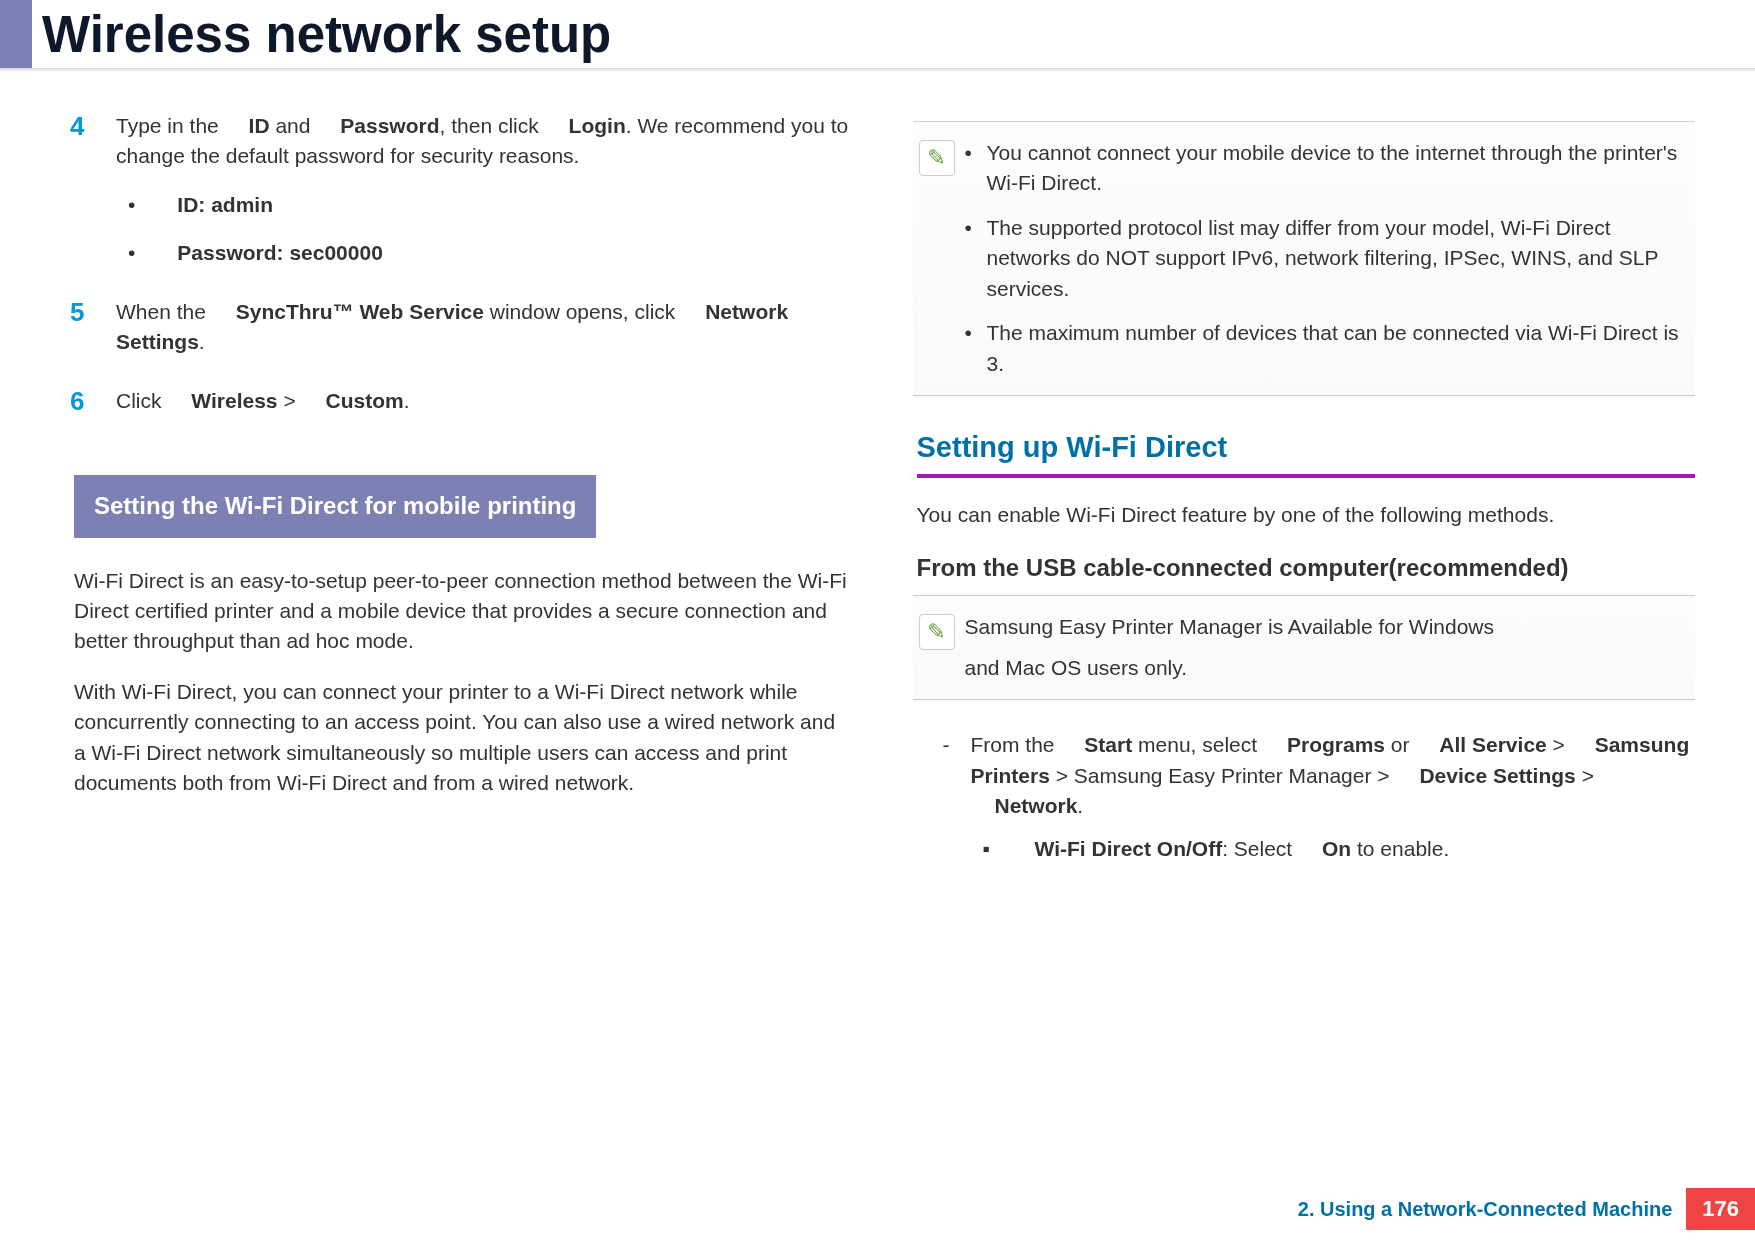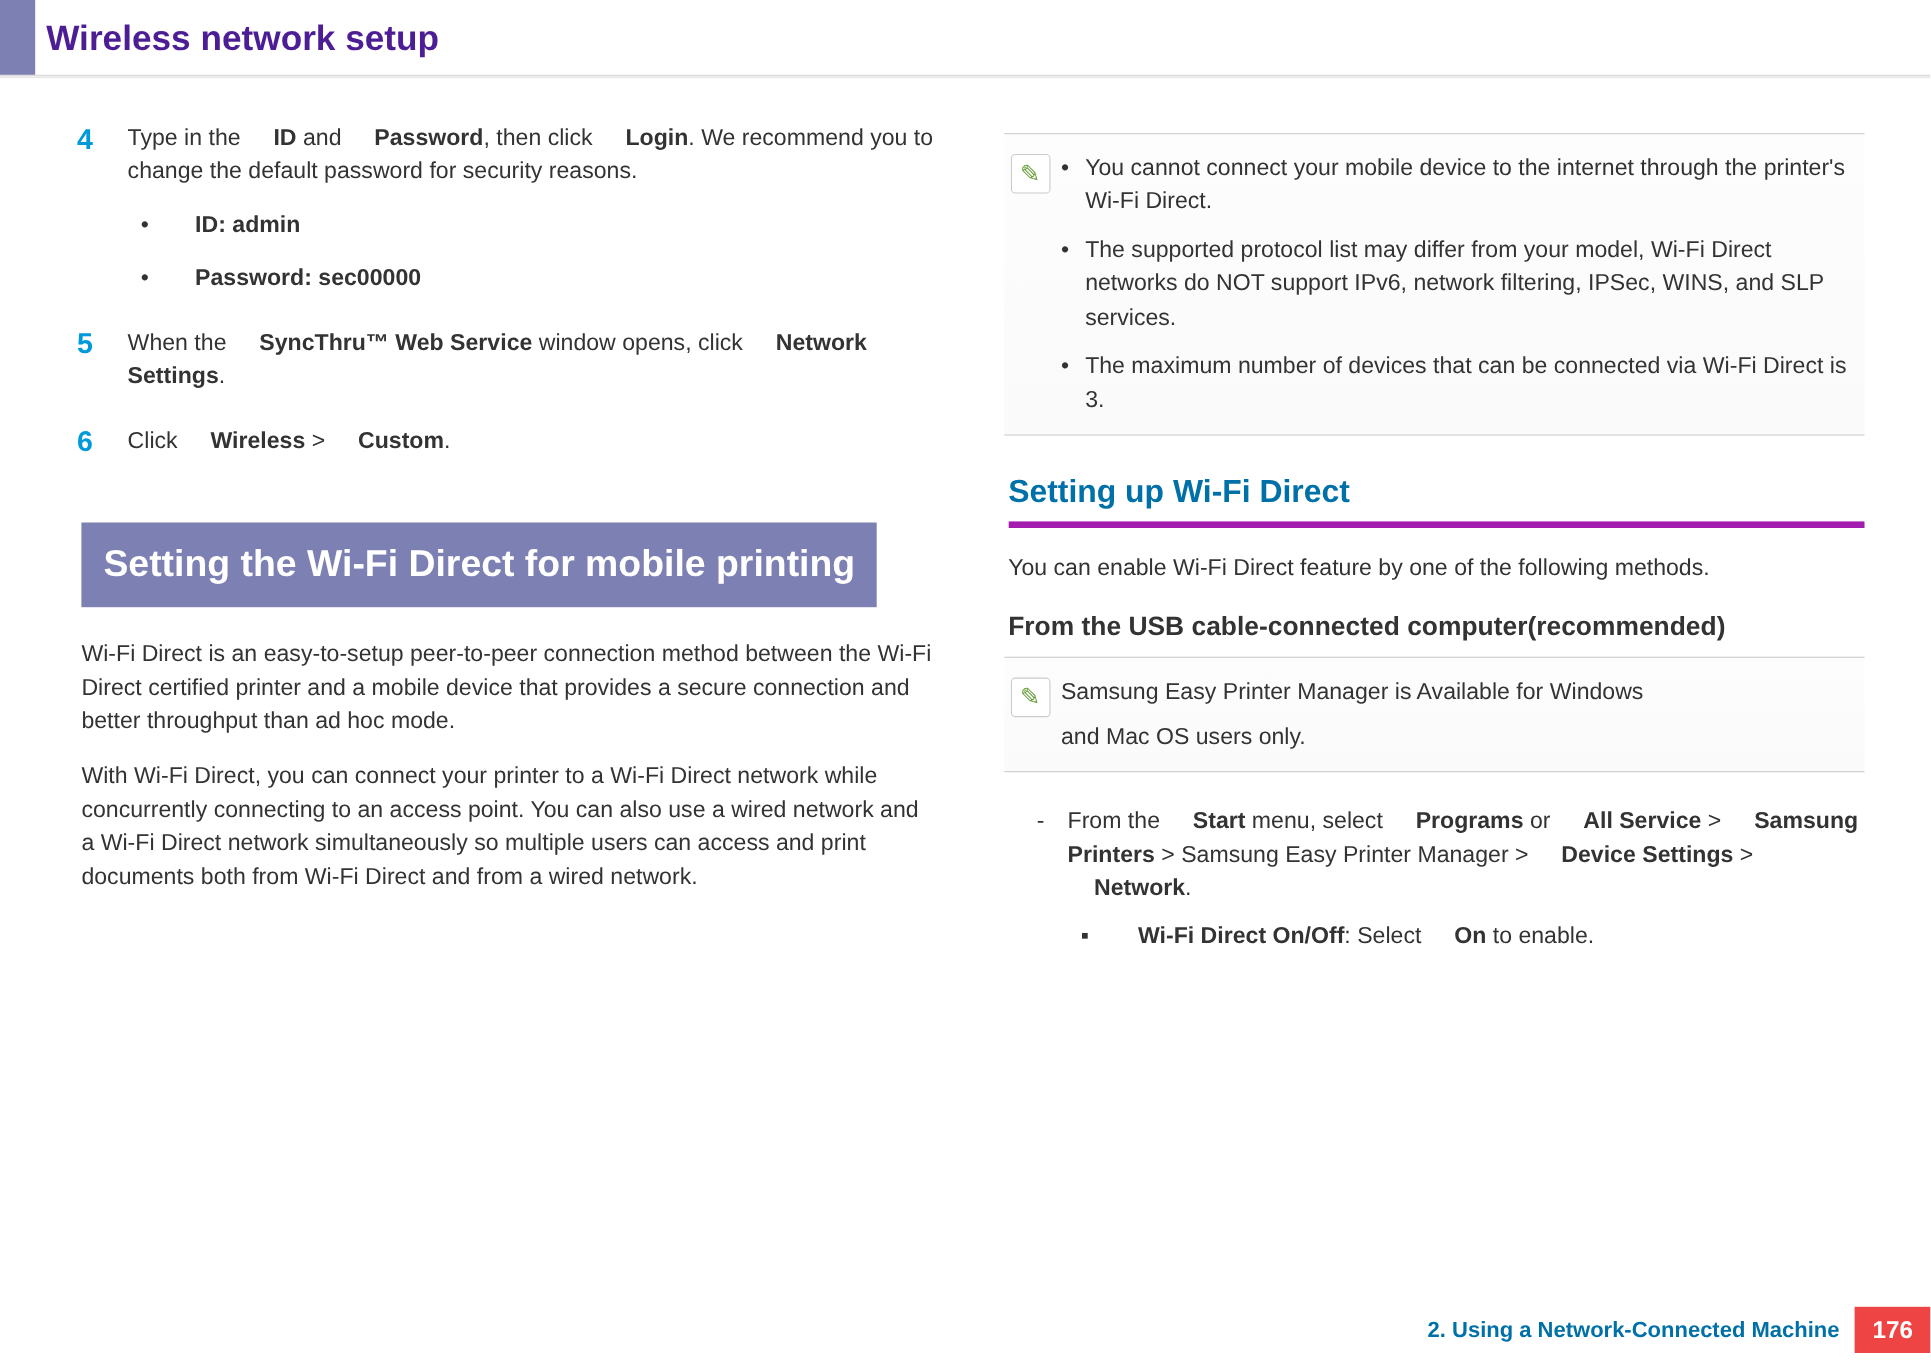--- a/index.html
+++ b/index.html
@@ -15,23 +15,23 @@
       display: flex;
       align-items: center;
       padding: 0;
     }
     .header-accent {
       width: 32px;
       height: 68px;
       background: #7d80b2;
     }
     .page-title {
-      font-size: 32px;
-      font-weight: bold;
-      color: #4c1d95;
+      font-size: 51px;
+      font-weight: bold;
+      color: #0f172a;
       margin-left: 10px;
     }
     .title-divider {
       height: 3px;
       background: linear-gradient(to bottom, #d0d0d0, #f5f5f5);
       margin: 0 0 20px 0;
       border-bottom: 1px solid #e8e8e8;
     }
     .content {
       display: flex;
@@ -64,21 +64,21 @@
       display: flex;
       gap: 18px;
     }
     .sub-bullet .dot { font-weight: normal; }
     .step-extra {
       margin-top: 14px;
     }
     .section-bar {
       background: #7d80b2;
       color: #fff;
-      font-size: 34px;
+      font-size: 24px;
       font-weight: bold;
       padding: 14px 20px;
       margin: 30px 0 28px 4px;
       display: inline-block;
       text-align: right;
     }
     .para {
       margin-bottom: 20px;
       margin-left: 4px;
     }
@@ -111,21 +111,21 @@
       display: flex;
       gap: 12px;
       margin-bottom: 14px;
     }
     .note-bullet:last-child { margin-bottom: 0; }
     .note-bullet .b { min-width: 10px; }
     .h2-blue {
       color: #0070a8;
       font-size: 29px;
       font-weight: bold;
-      border-bottom: 6px solid #a21caf;
+      border-bottom: 4px solid #a21caf;
       padding-bottom: 6px;
       margin-left: 4px;
       margin-bottom: 22px;
     }
     .h3-dark {
       font-size: 24px;
       font-weight: bold;
       color: #333;
       margin-left: 4px;
       margin-bottom: 8px;

